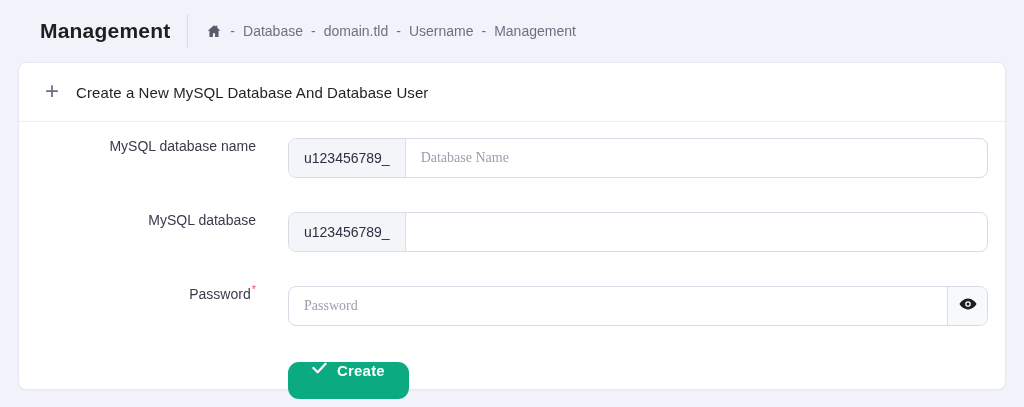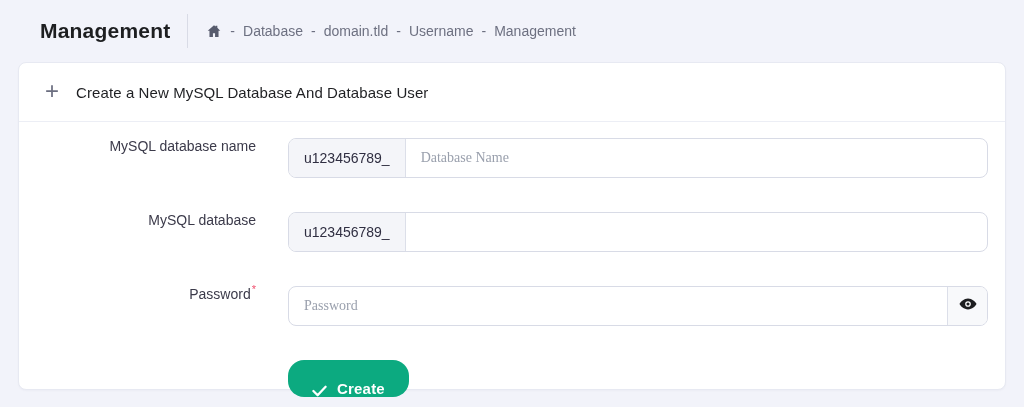--- a/index.html
+++ b/index.html
@@ -138,31 +138,31 @@
     justify-content: center;
     background: #f8f9fb;
     border-left: 1px solid #dcdfe9;
     cursor: pointer;
   }
 
   
   .btn-row { margin-left: 269px; margin-top: 26px; }
   .create-btn {
     display: inline-flex;
-    align-items: flex-end;
+    align-items: flex-start;
     gap: 10px;
     height: 37px;
     padding: 0 24px;
     background: #0caa80;
     color: #ffffff;
     font-size: 15px;
     font-weight: 700;
     font-family: inherit;
     border: none;
-    border-radius: 16px;
+    border-radius: 11px;
     cursor: pointer;
     letter-spacing: 0.2px;
   }
   .check-icon { display: flex; align-items: center; }
 </style>
 </head>
 <body>
 
 <div class="topbar">
   <div class="page-title">Management</div>

